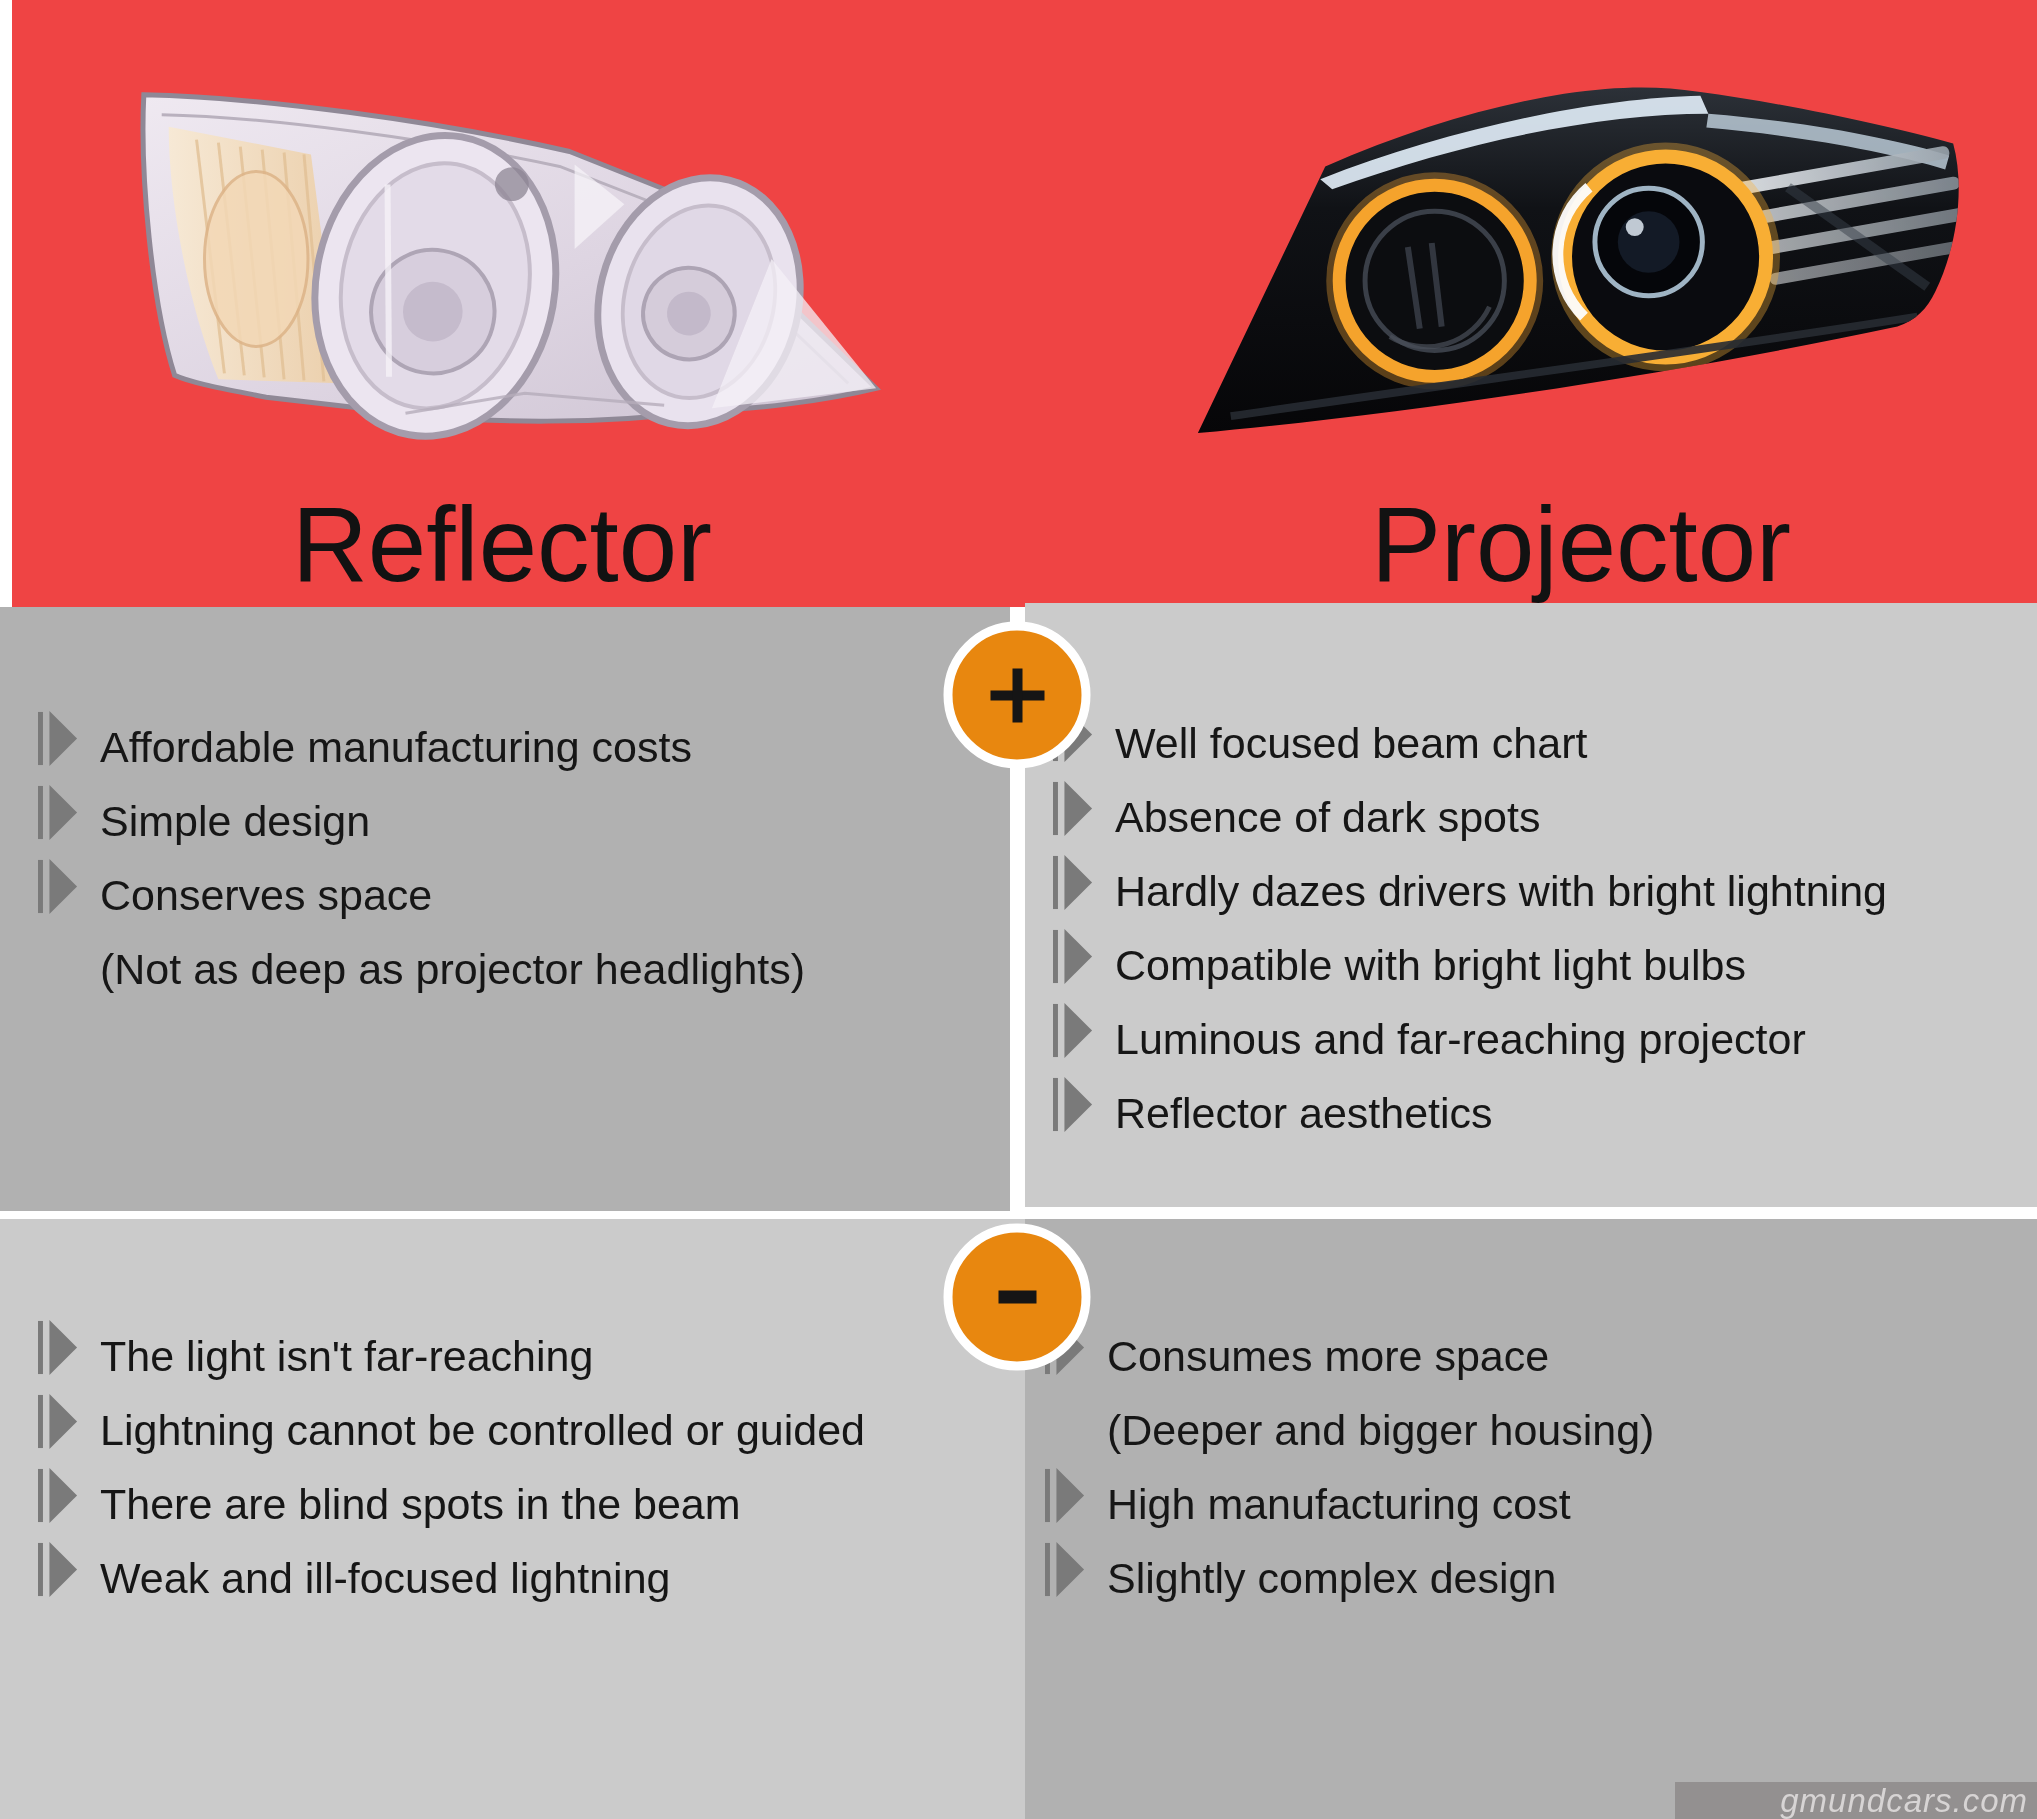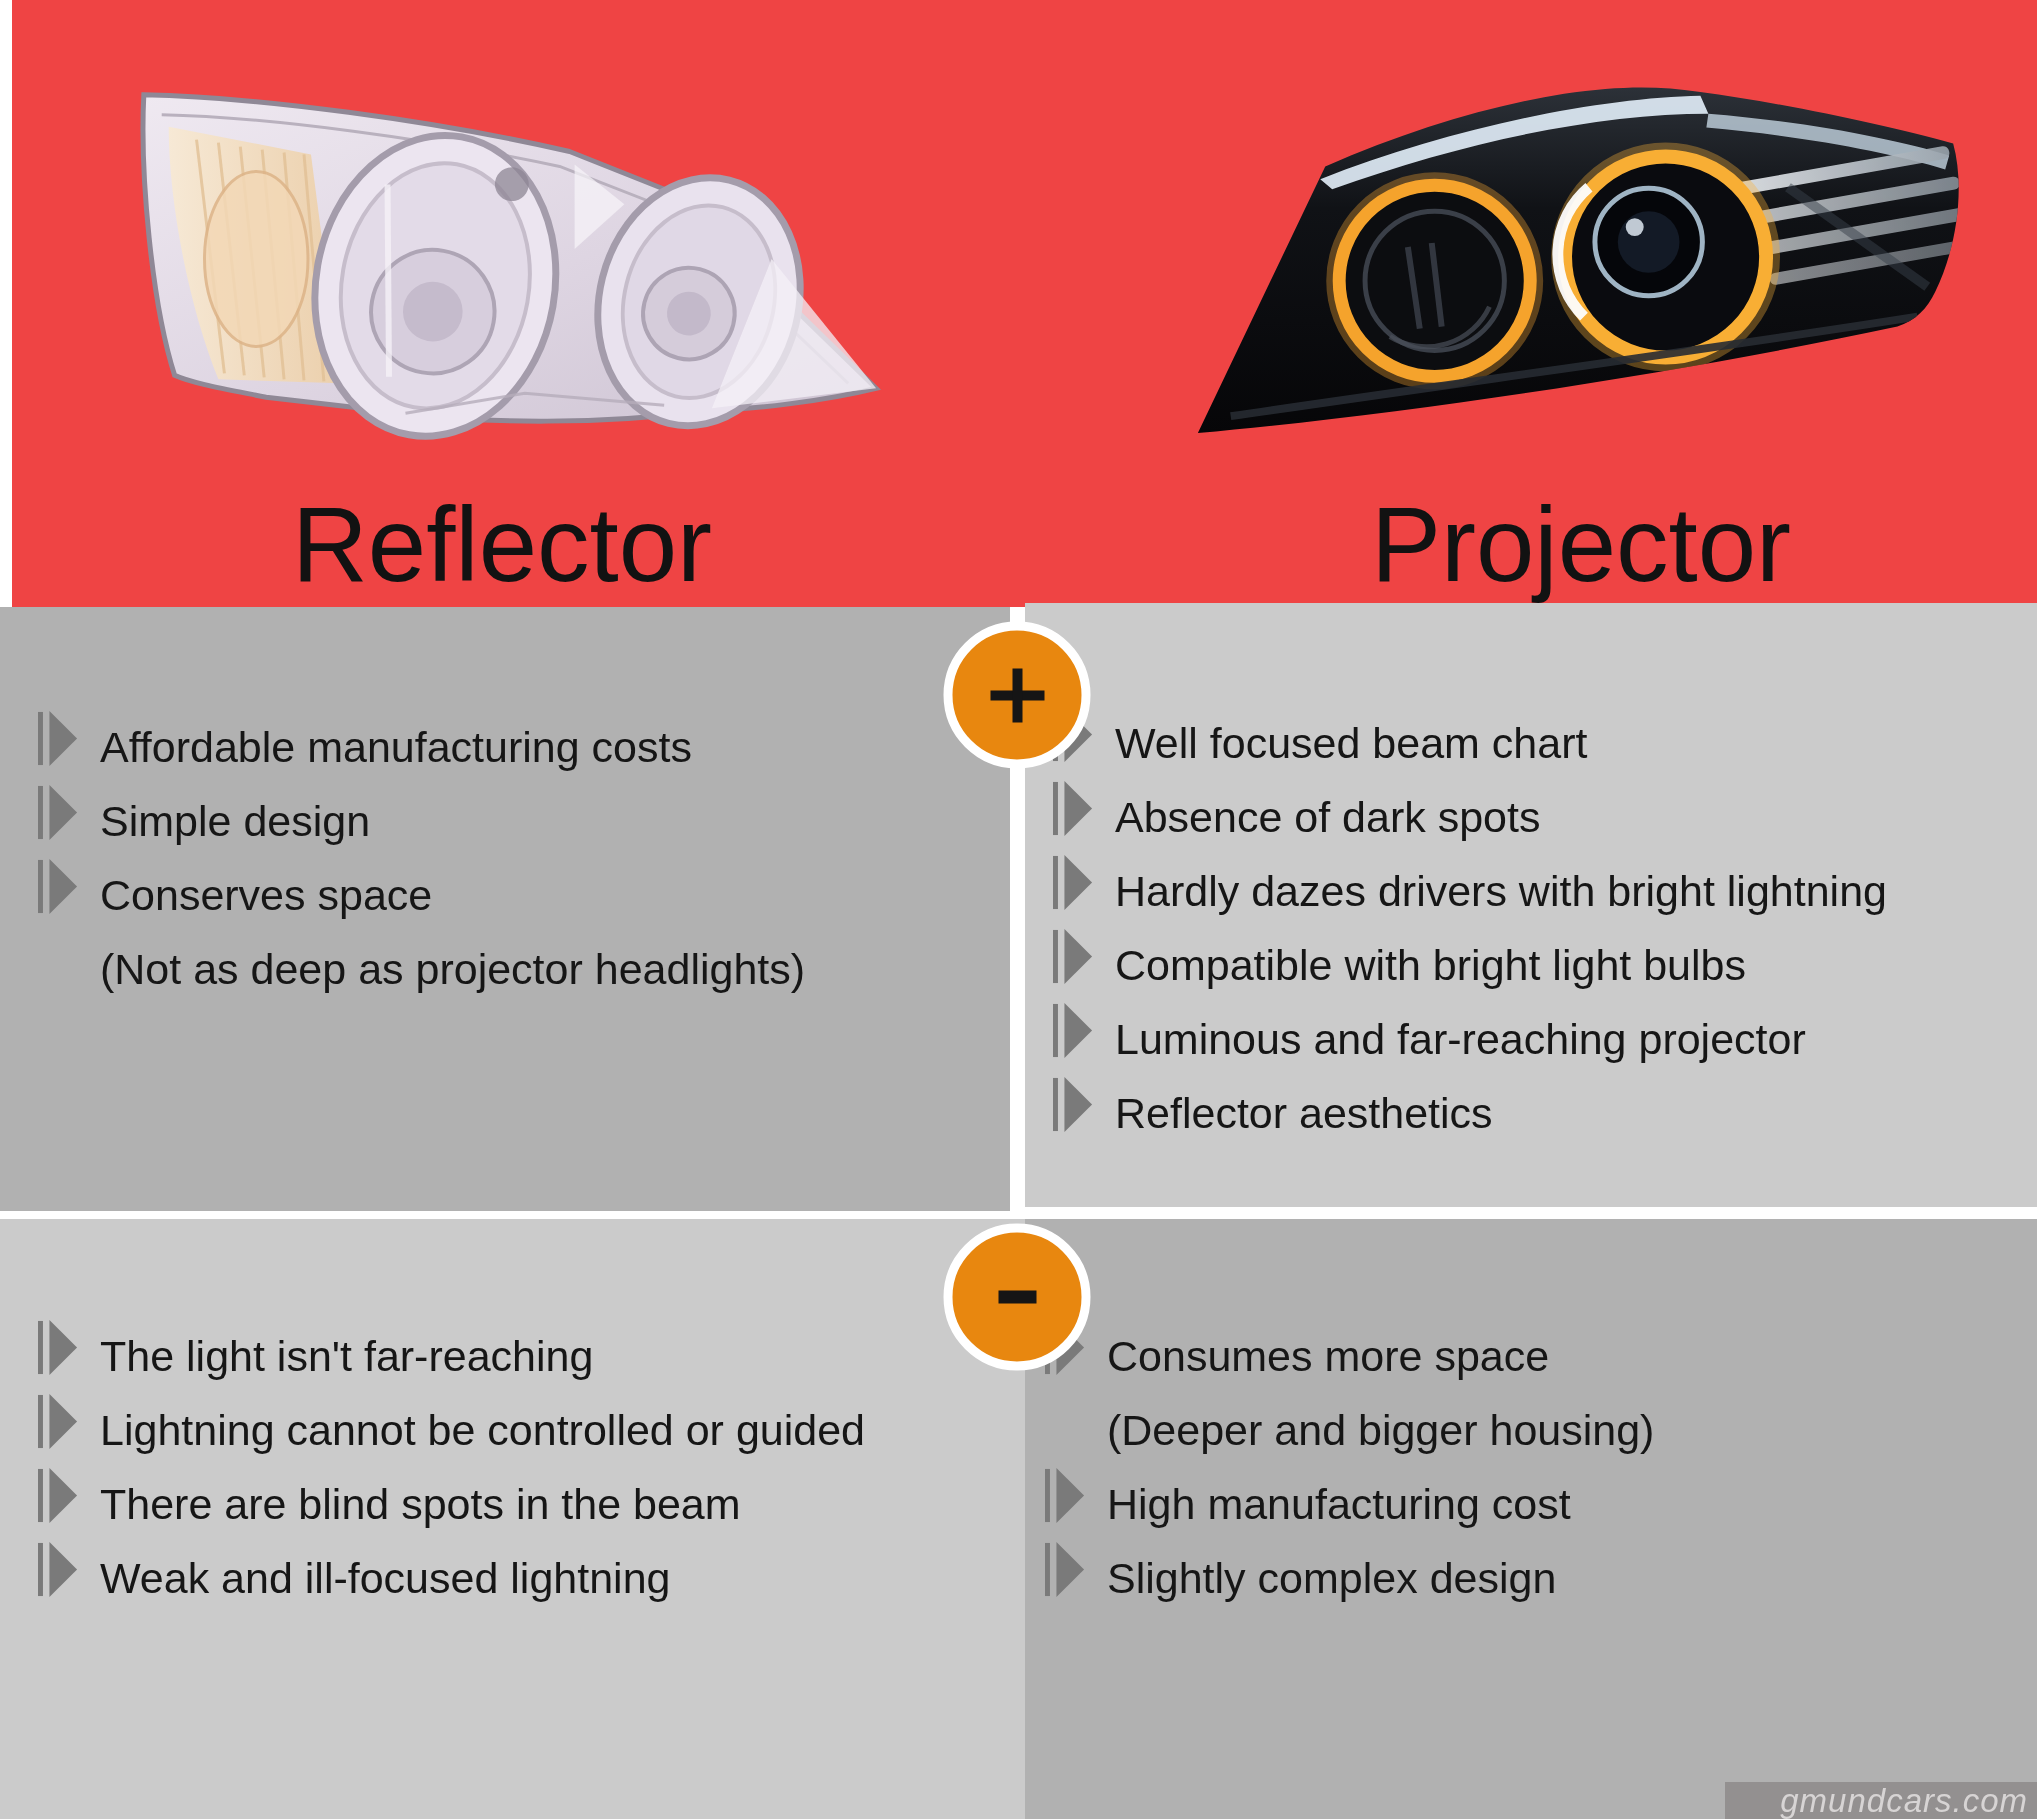--- a/index.html
+++ b/index.html
@@ -65,21 +65,21 @@
     height:74px;
     font-size:43px;line-height:74px;
     color:#161616;white-space:nowrap;
   }
   .bullet{width:40px;height:57px;flex:0 0 40px;}
   .bullet .shape{fill:#7a7a7a;}
 
   
   .watermark{
     position:absolute;right:0;bottom:0;
-    width:313px;height:38px;
+    width:363px;height:38px;
     background:rgba(140,136,136,0.8);
     display:flex;align-items:center;justify-content:flex-end;
     padding-right:10px;box-sizing:border-box;
   }
   .watermark span{
     font-style:italic;font-size:33px;color:#d7d4d4;letter-spacing:1px;
   }
 </style>
 </head>
 <body>

